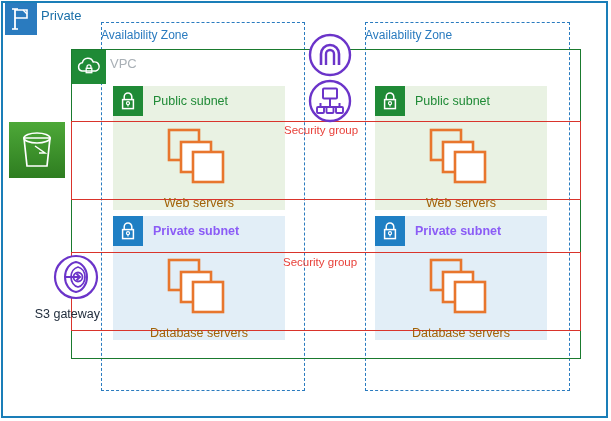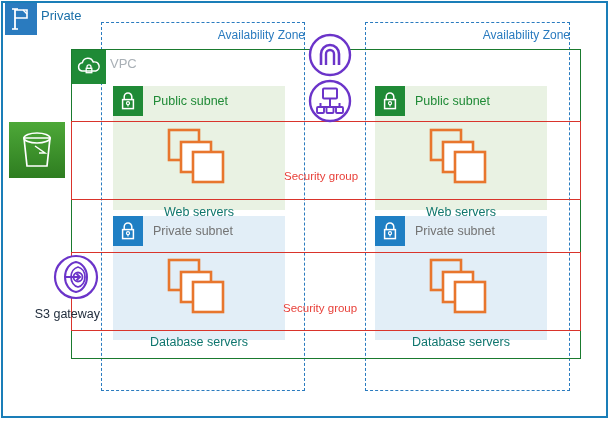--- a/index.html
+++ b/index.html
@@ -10,21 +10,21 @@
 
   
   #region-frame{left:1px;top:1px;width:607px;height:417px;border:2px solid #1a7eb8;box-sizing:border-box;}
   #region-icon{left:5px;top:3px;width:32px;height:32px;background:#2a7bbf;}
   #region-label{left:41px;top:8px;font-size:13px;color:#1a6fa8;white-space:nowrap;}
 
   
   .az-box{border:1.5px dashed #2a7bbf;box-sizing:border-box;top:22px;height:369px;}
   #az-left{left:101px;width:204px;}
   #az-right{left:365px;width:205px;}
-  .az-label{top:28px;font-size:12px;color:#2a7bbf;text-align:right;width:204px;}
+  .az-label{top:28px;font-size:12px;color:#2a7bbf;text-align:left;width:204px;}
   #az-left-label{left:101px;}
   #az-right-label{left:365px;width:205px;}
 
   
   #vpc-box{left:71px;top:49px;width:510px;height:310px;border:1.5px solid #1a7a2e;box-sizing:border-box;}
   #vpc-icon{left:72px;top:50px;width:34px;height:34px;background:#1f8a36;}
   #vpc-label{left:110px;top:56px;font-size:13px;color:#a9b0b6;}
 
   
   .subnet-band{height:124px;}
@@ -35,38 +35,38 @@
   #priv-left{left:113px;top:216px;width:172px;}
   #priv-right{left:375px;top:216px;width:172px;}
 
   
   .subnet-head{display:flex;align-items:center;height:30px;text-align:right;}
   .subnet-icon{width:30px;height:30px;flex:0 0 30px;}
   .pub-icon{background:#1f8a36;}
   .priv-icon{background:#1f7fc4;}
   .subnet-name{font-size:12.5px;margin-left:10px;white-space:nowrap;}
   .pub-name{color:#1f8a36;}
-  .priv-name{color:#737373;}
+  .priv-name{color:#8b5cf6;font-weight:bold;}
   #pub-left-head{left:113px;top:86px;}
   #pub-right-head{left:375px;top:86px;}
   #priv-left-head{left:113px;top:216px;}
   #priv-right-head{left:375px;top:216px;}
 
   
   .sg-box{left:71px;width:510px;border:1.4px solid #d9342b;box-sizing:border-box;}
   #sg-web{top:121px;height:79px;}
   #sg-db{top:252px;height:79px;}
-  .sg-label{font-size:11.5px;color:#e8413a;white-space:nowrap;margin-top:46px;}
+  .sg-label{font-size:11.5px;color:#e8413a;white-space:nowrap;}
   #sg-web-label{left:284px;top:124px;}
   #sg-db-label{left:283px;top:256px;}
 
   
   .servers{width:172px;text-align:center;}
   .servers svg{display:block;margin:0 auto;}
-  .servers-label{font-size:12.5px;color:#0f766e;margin-top:21px;}
+  .servers-label{font-size:12.5px;color:#a16207;margin-top:12px;}
   #web-left{left:113px;top:128px;}
   #web-right{left:375px;top:128px;}
   #db-left{left:113px;top:258px;}
   #db-right{left:375px;top:258px;}
 
   
   #igw-icon{left:307px;top:32px;width:46px;height:46px;}
   #elb-icon{left:307px;top:78px;width:46px;height:46px;}
 
   

